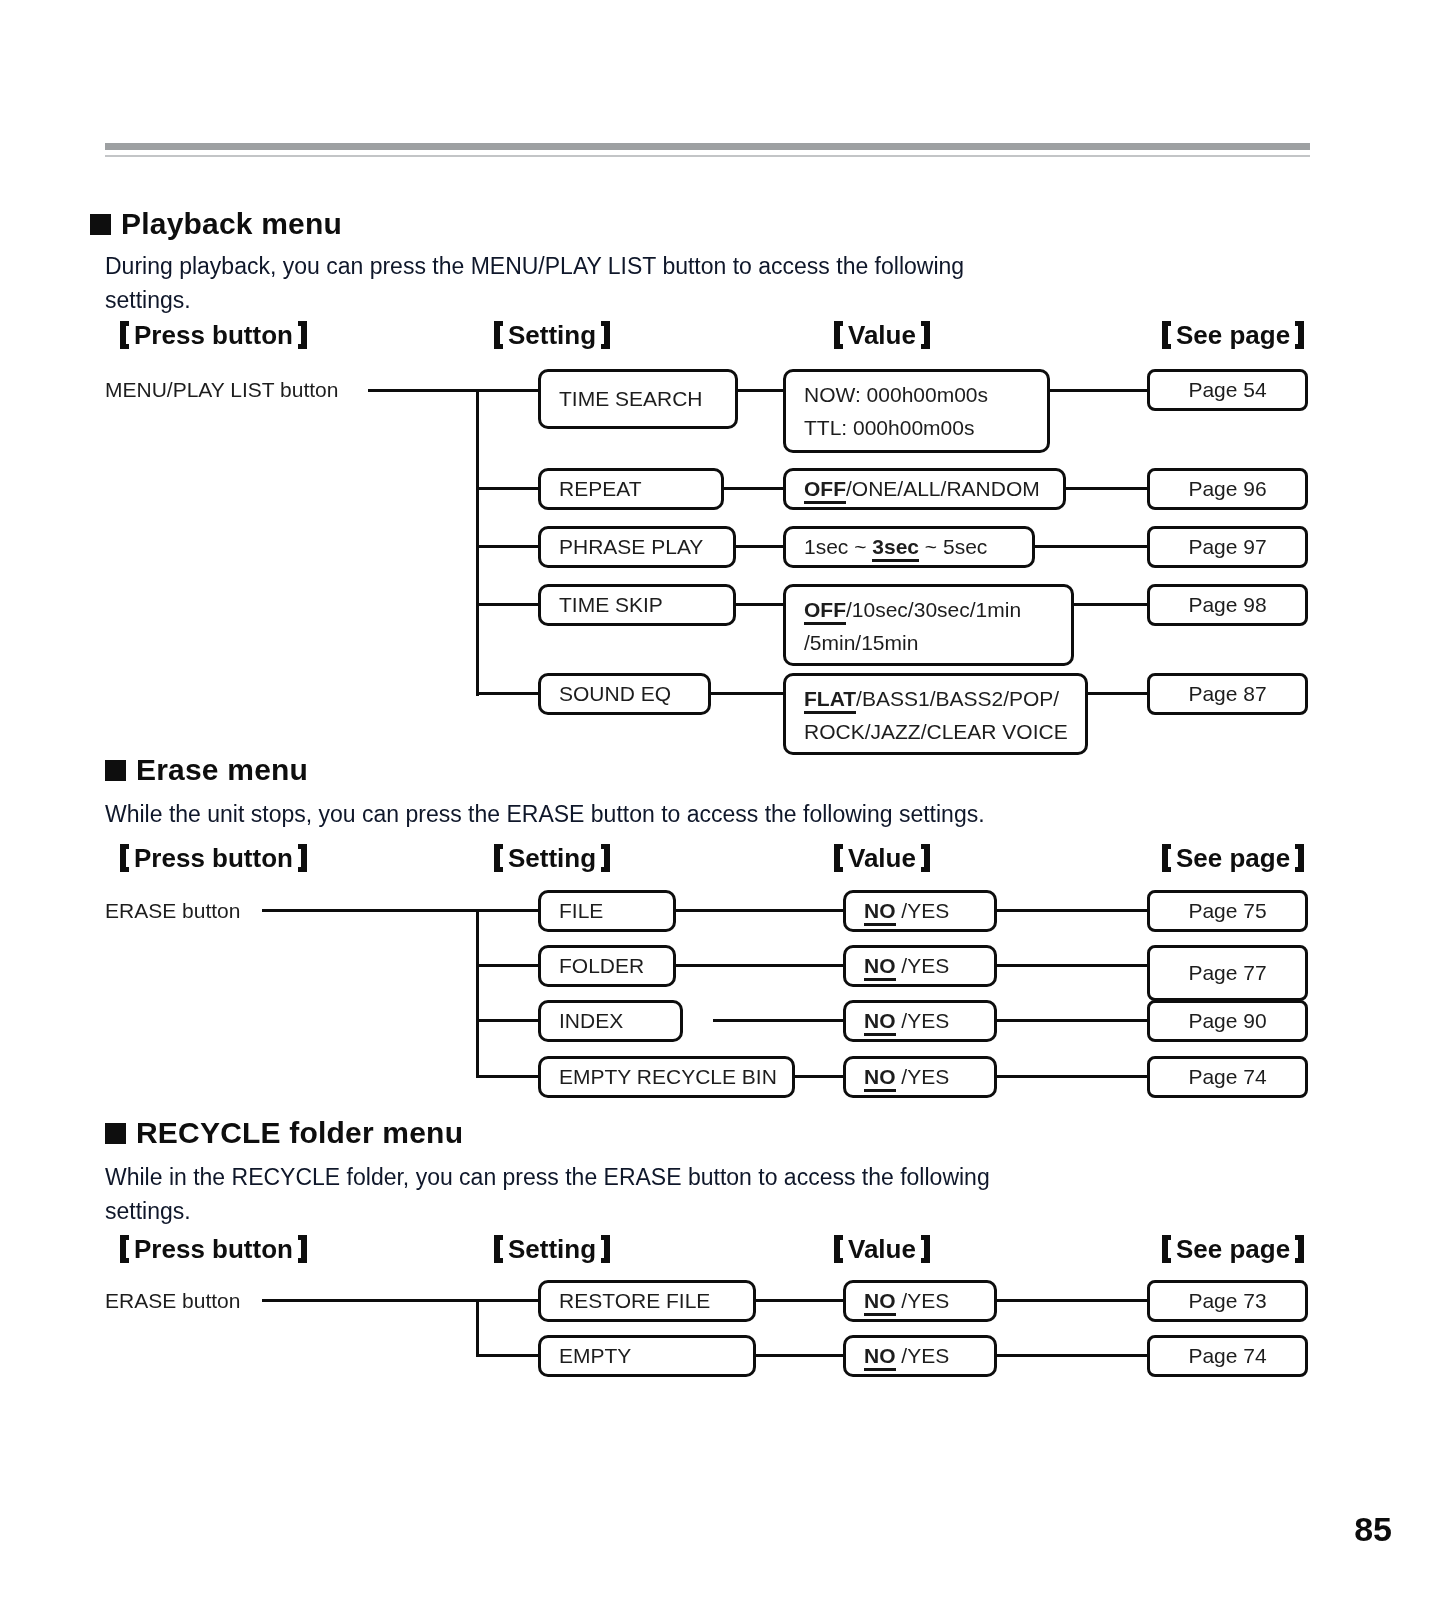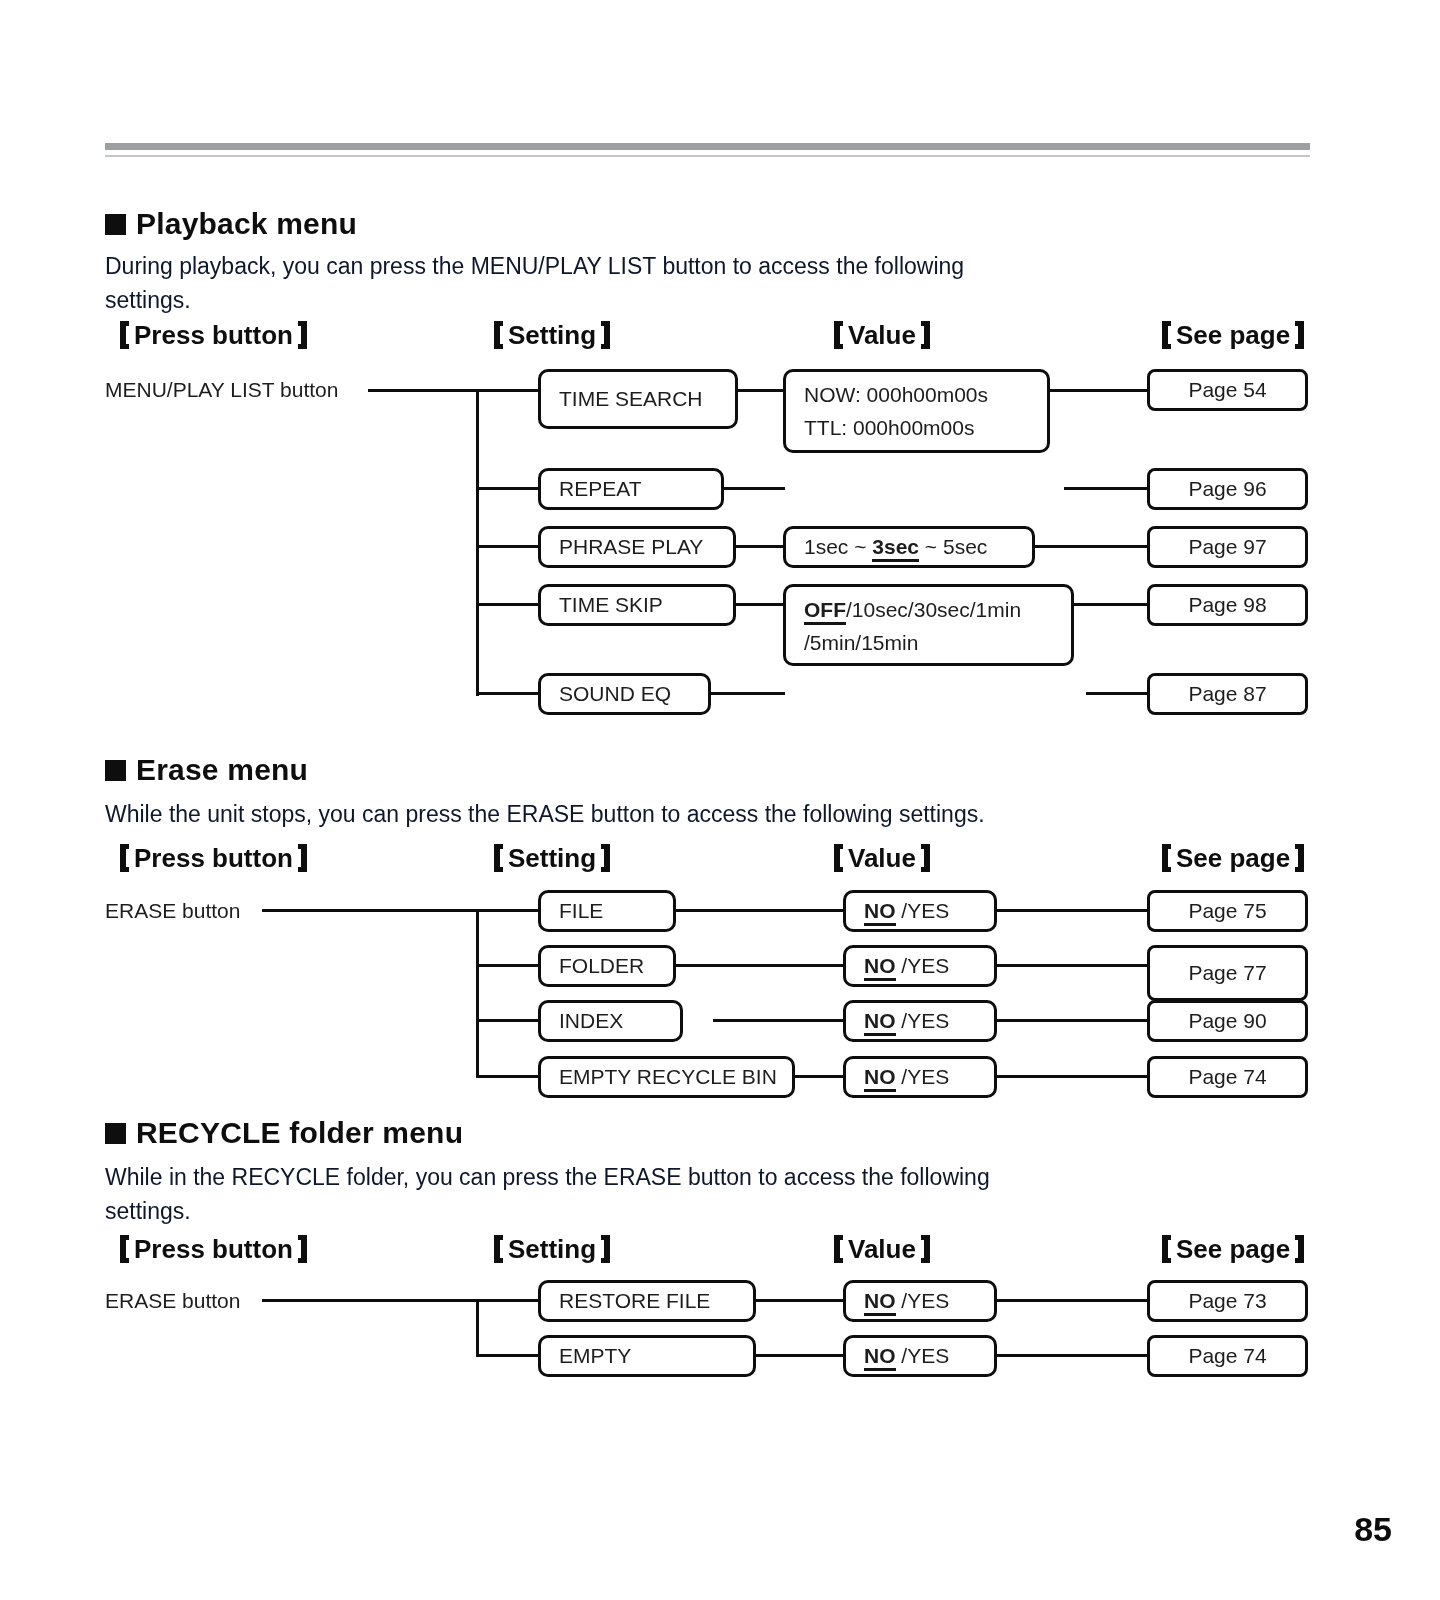--- a/index.html
+++ b/index.html
@@ -31,21 +31,21 @@
   .rule2{position:absolute;left:105px;top:155px;width:1205px;height:2px;background:#c3c5c7;}
 </style>
 </head>
 <body>
 
 <div id="page">
 
   <div class="rule1"></div>
   <div class="rule2"></div>
 
-  <div class="sech" style="left:105px;top:207px"><span class="sq"></span><span>Playback menu</span></div>
+  <div class="sech" style="left:90px;top:207px"><span class="sq"></span><span>Playback menu</span></div>
 
   <div class="para" style="left:105px;top:249px">
       <div>During playback, you can press the MENU/PLAY LIST button to access the following</div>
       <div>settings.</div>
     </div>
 
   <div class="colh" style="left:120px;top:318px">
       <span class="brl"></span>
       <span>Press button</span>
       <span class="brr"></span>
@@ -84,20 +84,23 @@
   <div class="h" style="left:1048px;top:389px;width:99px"></div>
   <div class="box pg" style="left:1147px;top:369px;width:161px;height:42px">
       <span>Page 54</span>
     </div>
 
   <div class="h" style="left:476px;top:487px;width:64px"></div>
   <div class="box" style="left:538px;top:468px;width:186px;height:42px">
       <span>REPEAT</span>
     </div>
   <div class="h" style="left:722px;top:487px;width:63px"></div>
+  <div class="box" style="left:783px;top:468px;width:283px;height:42px">
+      <div class="pre"><span></span><span class="dv">OFF</span><span>/ONE/ALL/RANDOM</span></div>
+    </div>
   <div class="h" style="left:1064px;top:487px;width:83px"></div>
   <div class="box pg" style="left:1147px;top:468px;width:161px;height:42px">
       <span>Page 96</span>
     </div>
 
   <div class="h" style="left:476px;top:545px;width:64px"></div>
   <div class="box" style="left:538px;top:526px;width:198px;height:42px">
       <span>PHRASE PLAY</span>
     </div>
   <div class="h" style="left:734px;top:545px;width:51px"></div>
@@ -121,20 +124,24 @@
   <div class="h" style="left:1072px;top:603px;width:75px"></div>
   <div class="box pg" style="left:1147px;top:584px;width:161px;height:42px">
       <span>Page 98</span>
     </div>
 
   <div class="h" style="left:476px;top:692px;width:64px"></div>
   <div class="box" style="left:538px;top:673px;width:173px;height:42px">
       <span>SOUND EQ</span>
     </div>
   <div class="h" style="left:709px;top:692px;width:76px"></div>
+  <div class="box top" style="left:783px;top:673px;width:305px;height:82px">
+      <div class="pre"><span></span><span class="dv">FLAT</span><span>/BASS1/BASS2/POP/
+ROCK/JAZZ/CLEAR VOICE</span></div>
+    </div>
   <div class="h" style="left:1086px;top:692px;width:61px"></div>
   <div class="box pg" style="left:1147px;top:673px;width:161px;height:42px">
       <span>Page 87</span>
     </div>
 
   <div class="sech" style="left:105px;top:753px"><span class="sq"></span><span>Erase menu</span></div>
 
   <div class="para" style="left:105px;top:797px">
       <div>While the unit stops, you can press the ERASE button to access the following settings.</div>
     </div>

